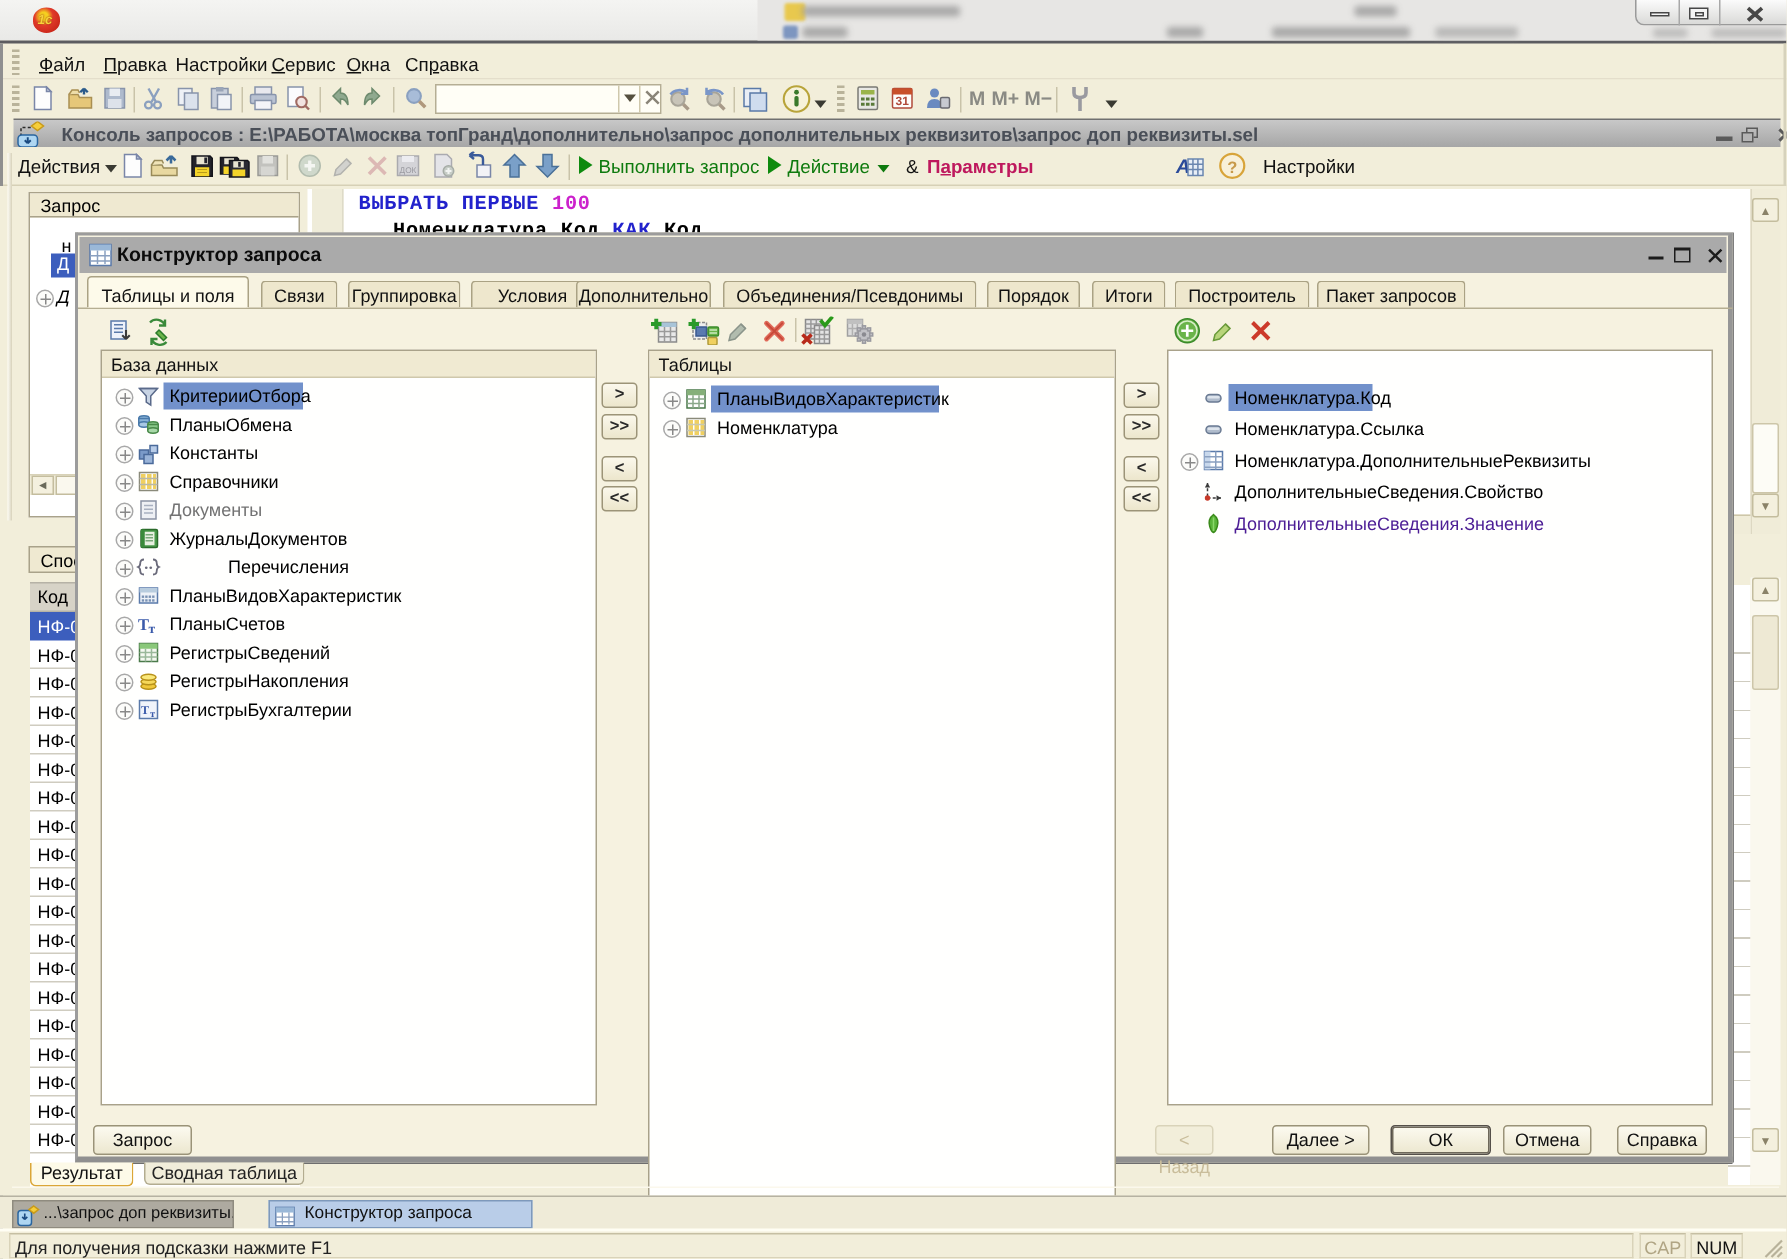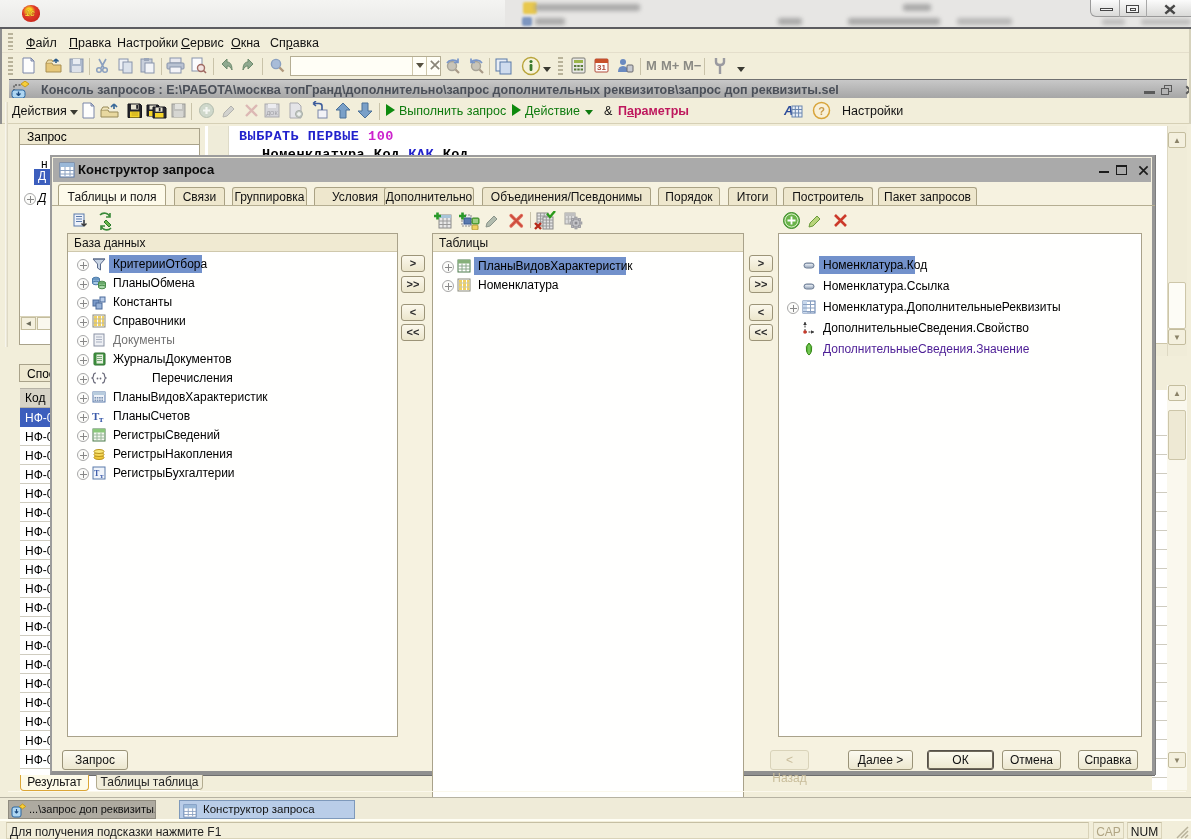--- a/index.html
+++ b/index.html
@@ -375,21 +375,21 @@
     <div class="cell" style="left:0;top:248px;width:180px;height:19px;border-bottom:1px solid #cfccc0;padding:3px 0 0 5px;">НФ-00</div>
     <div class="cell" style="left:0;top:267px;width:180px;height:19px;border-bottom:1px solid #cfccc0;padding:3px 0 0 5px;">НФ-00</div>
     <div class="cell" style="left:0;top:286px;width:180px;height:19px;border-bottom:1px solid #cfccc0;padding:3px 0 0 5px;">НФ-00</div>
     <div class="cell" style="left:0;top:305px;width:180px;height:19px;border-bottom:1px solid #cfccc0;padding:3px 0 0 5px;">НФ-00</div>
     <div class="cell" style="left:0;top:324px;width:180px;height:19px;border-bottom:1px solid #cfccc0;padding:3px 0 0 5px;">НФ-00</div>
     <div class="cell" style="left:0;top:343px;width:180px;height:19px;border-bottom:1px solid #cfccc0;padding:3px 0 0 5px;">НФ-00</div>
     <div class="cell" style="left:0;top:362px;width:180px;height:19px;border-bottom:1px solid #cfccc0;padding:3px 0 0 5px;">НФ-00</div>
   </div>
 
   <div class="btab" style="left:20px;top:651px;width:69px;height:16px;background:#fdfaE8;border-color:#dba637;color:#111;padding-top:0px;z-index:6;">Результат</div>
-  <div class="btab" style="left:96px;top:651px;width:107px;z-index:6;">Таблицы таблица</div>
+  <div class="btab" style="left:96px;top:651px;width:107px;z-index:6;">Сводная таблица</div>
 
   <div class="sbar" style="left:1167px;top:2px;width:20px;height:230px;border-left:1px solid #ddd8c2;"></div>
   <div class="sbtn" style="left:1168px;top:8px;">▲</div>
   <div style="position:absolute;left:1168px;top:158px;width:18px;height:47px;background:#fdfcf6;border:1px solid #cdc6a9;border-radius:2px;"></div>
   <div class="sbtn" style="left:1168px;top:205px;">▼</div>
   <div style="position:absolute;left:1155px;top:219px;width:12px;height:13px;background:#f0ecd8;border-top:1px solid #cdc6a9;"></div>
   <div class="sbar" style="left:1167px;top:261px;width:20px;height:405px;background:#faf8ee;"></div>
   <div class="sbtn" style="left:1168px;top:261px;">▲</div>
   <div style="position:absolute;left:1168px;top:286px;width:18px;height:50px;background:#eee9d4;border:1px solid #cdc6a9;border-radius:2px;"></div>
   <div class="sbtn" style="left:1168px;top:628px;">▼</div>

